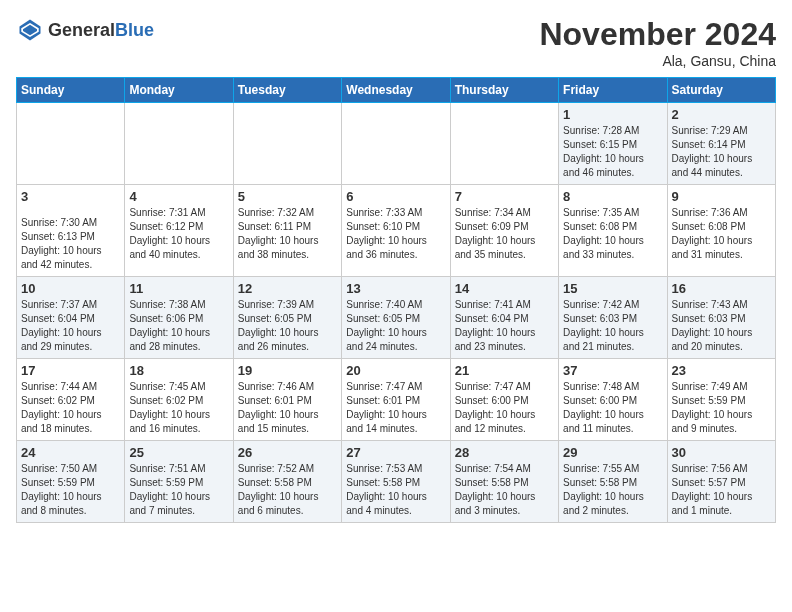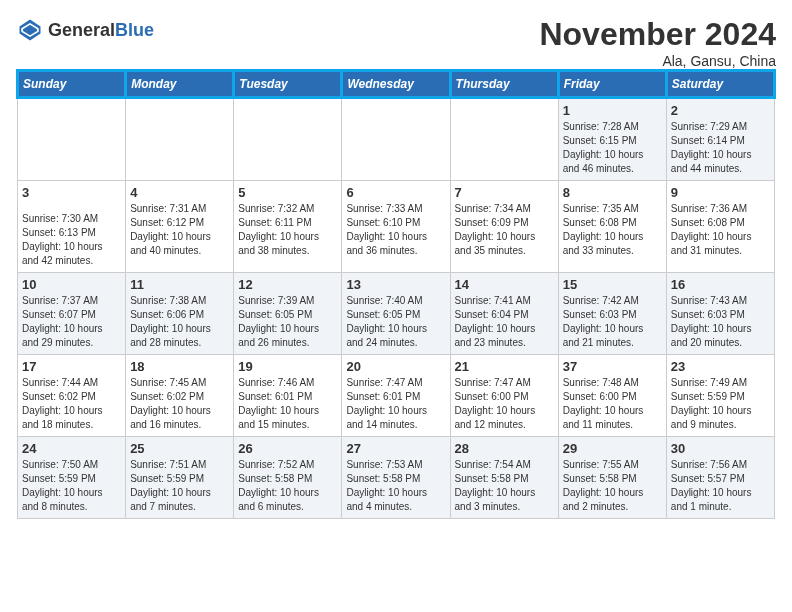--- a/index.html
+++ b/index.html
@@ -7,20 +7,21 @@
       font-family: Arial, sans-serif;
       background: #fff;
       width: 792px;
       min-height: 612px;
       padding: 16px;
     }
     .header {
       display: flex;
       justify-content: space-between;
       align-items: flex-start;
+      margin-bottom: 8px;
       gap: 45px;
     }
     .logo {
       display: flex;
       align-items: center;
       gap: 4px;
     }
     .logo-text-general {
       font-size: 18px;
       font-weight: bold;
@@ -51,22 +52,21 @@
       width: 100%;
       border-collapse: collapse;
       table-layout: fixed;
     }
     thead tr th {
       background-color: #2a6db5;
       color: #fff;
       font-size: 12px;
       padding: 5px 4px;
       text-align: left;
-      border: 3px solid #0ea5e9;
-      font-style: italic;
+      border: 1px solid #0ea5e9;
     }
     tbody tr {
       background-color: #fff;
     }
     tbody tr:nth-child(odd) {
       background-color: #f0f4f8;
     }
     tbody td {
       border: 1px solid #ccc;
       vertical-align: top;
@@ -193,21 +193,21 @@
             <div class="cell-text" style="white-space: pre-line;">Sunrise: 7:36 AM
 Sunset: 6:08 PM
 Daylight: 10 hours
 and 31 minutes.</div>
           </td>
         </tr>
         <tr>
           <td>
             <span class="day-num">10</span>
             <div class="cell-text" style="white-space: pre-line;">Sunrise: 7:37 AM
-Sunset: 6:07 PM
+Sunset: 6:04 PM
 Daylight: 10 hours
 and 29 minutes.</div>
           </td>
           <td>
             <span class="day-num">11</span>
             <div class="cell-text" style="white-space: pre-line;">Sunrise: 7:38 AM
 Sunset: 6:06 PM
 Daylight: 10 hours
 and 28 minutes.</div>
           </td>

